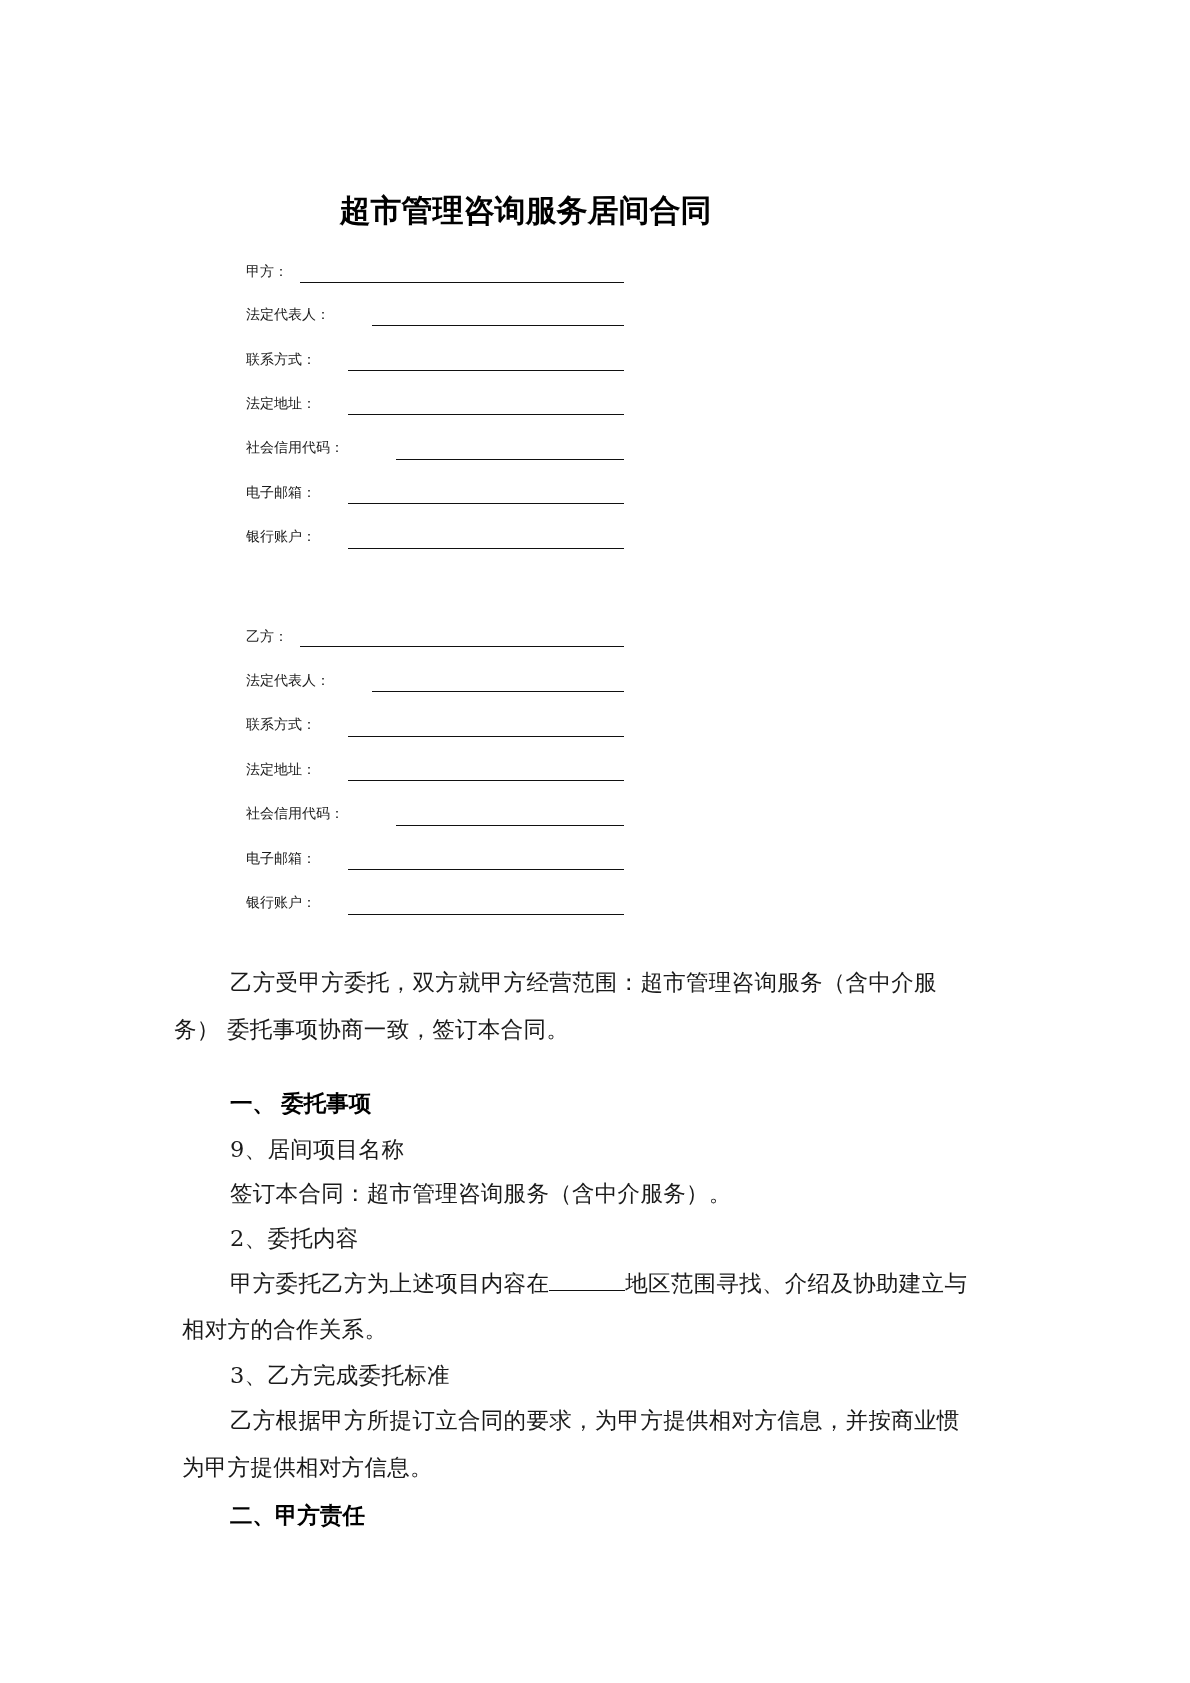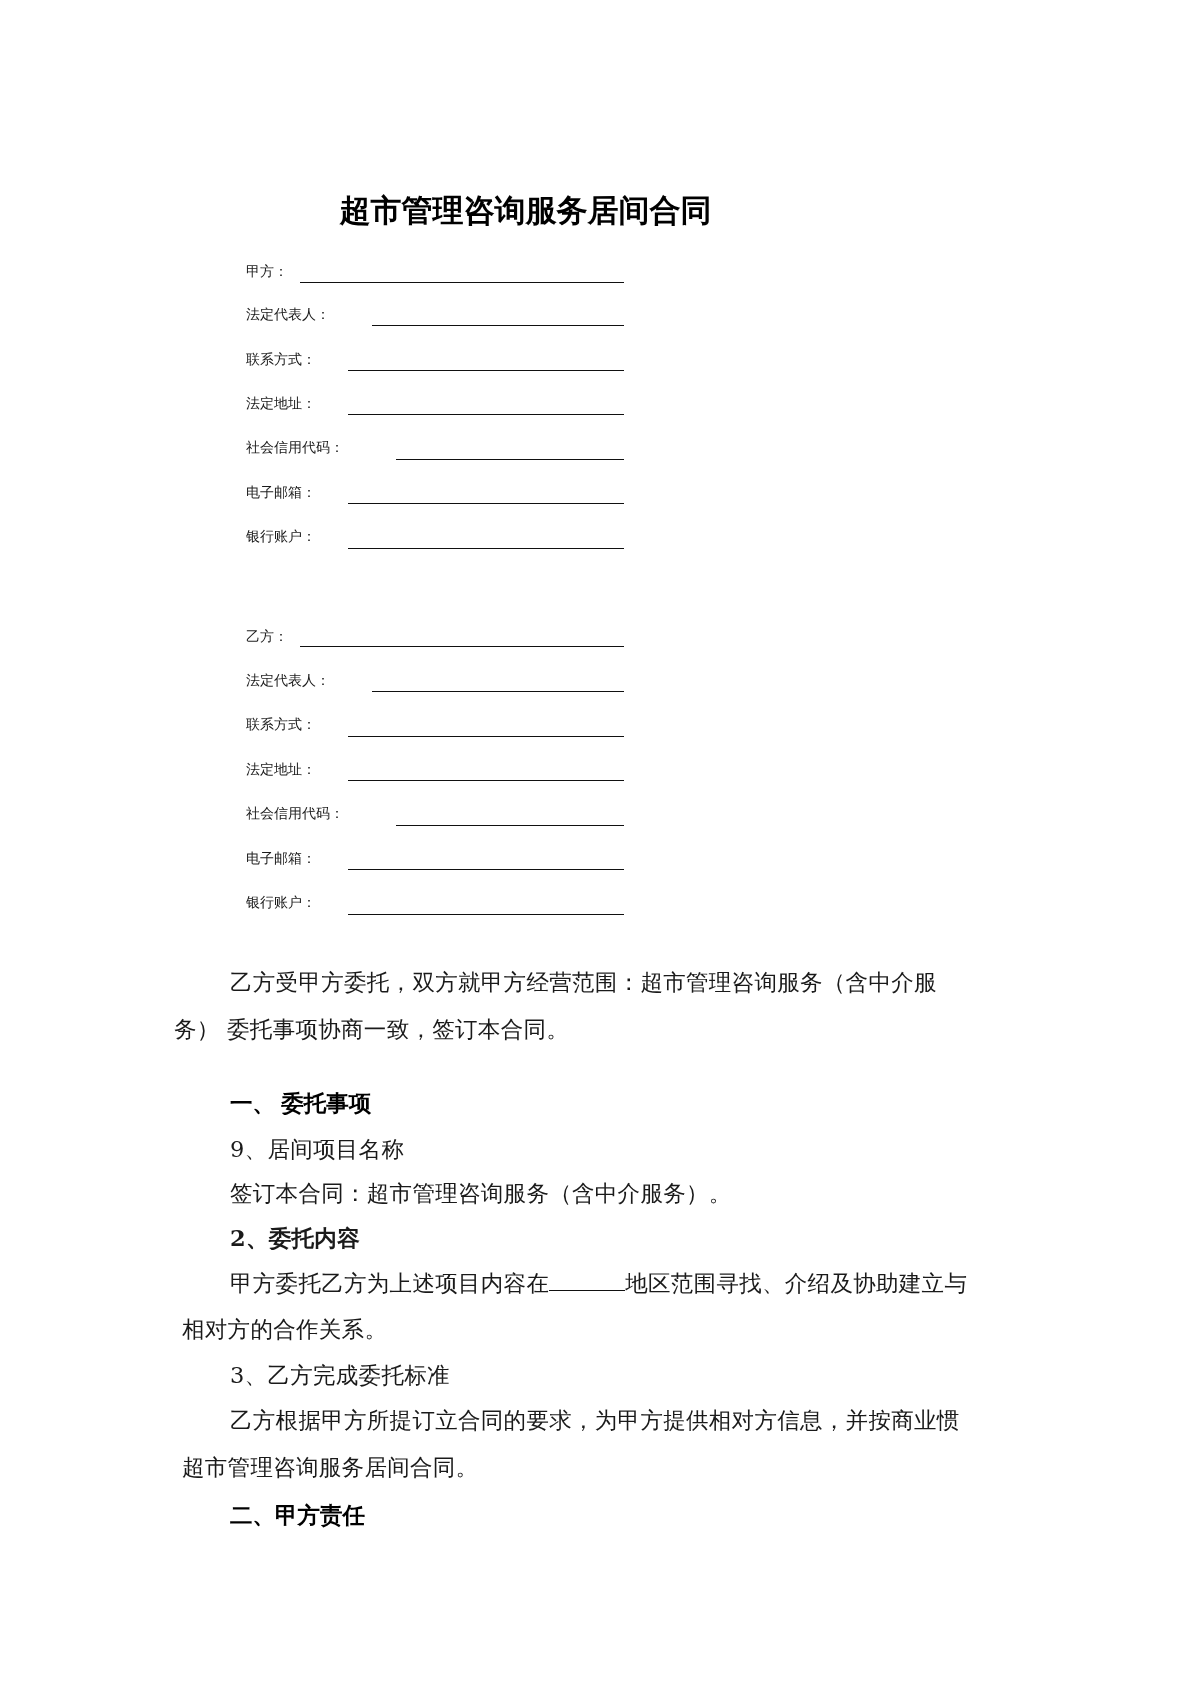--- a/index.html
+++ b/index.html
@@ -91,23 +91,23 @@
     <span class="label">银行账户：</span>
   </div>
   <div style="position:absolute;left:348px;width:276px;top:914px;border-bottom:1.5px solid #111;"></div>
 
   <div class="line-text" style="left:230px;top:967px;">乙方受甲方委托，双方就甲方经营范围：超市管理咨询服务（含中介服</div>
   <div class="line-text" style="left:174px;top:1014px;">务） 委托事项协商一致，签订本合同。</div>
 
   <div class="heading" style="top:1088px;">一、  委托事项</div>
   <div class="line-text" style="left:230px;top:1134px;">9、居间项目名称</div>
   <div class="line-text" style="left:230px;top:1178px;">签订本合同：超市管理咨询服务（含中介服务）。</div>
-  <div class="line-text" style="left:230px;top:1223px;font-weight:bold;">2、委托内容</div>
+  <div class="line-text" style="left:230px;top:1223px;">2、委托内容</div>
   <div class="line-text" style="left:230px;top:1268px;">
     <span>甲方委托乙方为上述项目内容在</span><span class="blank"></span><span>地区范围寻找、介绍及协助建立与</span>
   </div>
   <div class="line-text" style="left:182px;top:1314px;">相对方的合作关系。</div>
   <div class="line-text" style="left:230px;top:1360px;">3、乙方完成委托标准</div>
   <div class="line-text" style="left:230px;top:1405px;">乙方根据甲方所提订立合同的要求，为甲方提供相对方信息，并按商业惯</div>
-  <div class="line-text" style="left:182px;top:1452px;">超市管理咨询服务居间合同。</div>
+  <div class="line-text" style="left:182px;top:1452px;">为甲方提供相对方信息。</div>
 
   <div class="heading" style="top:1500px;">二、甲方责任</div>
 </div>
 
 </body></html>

